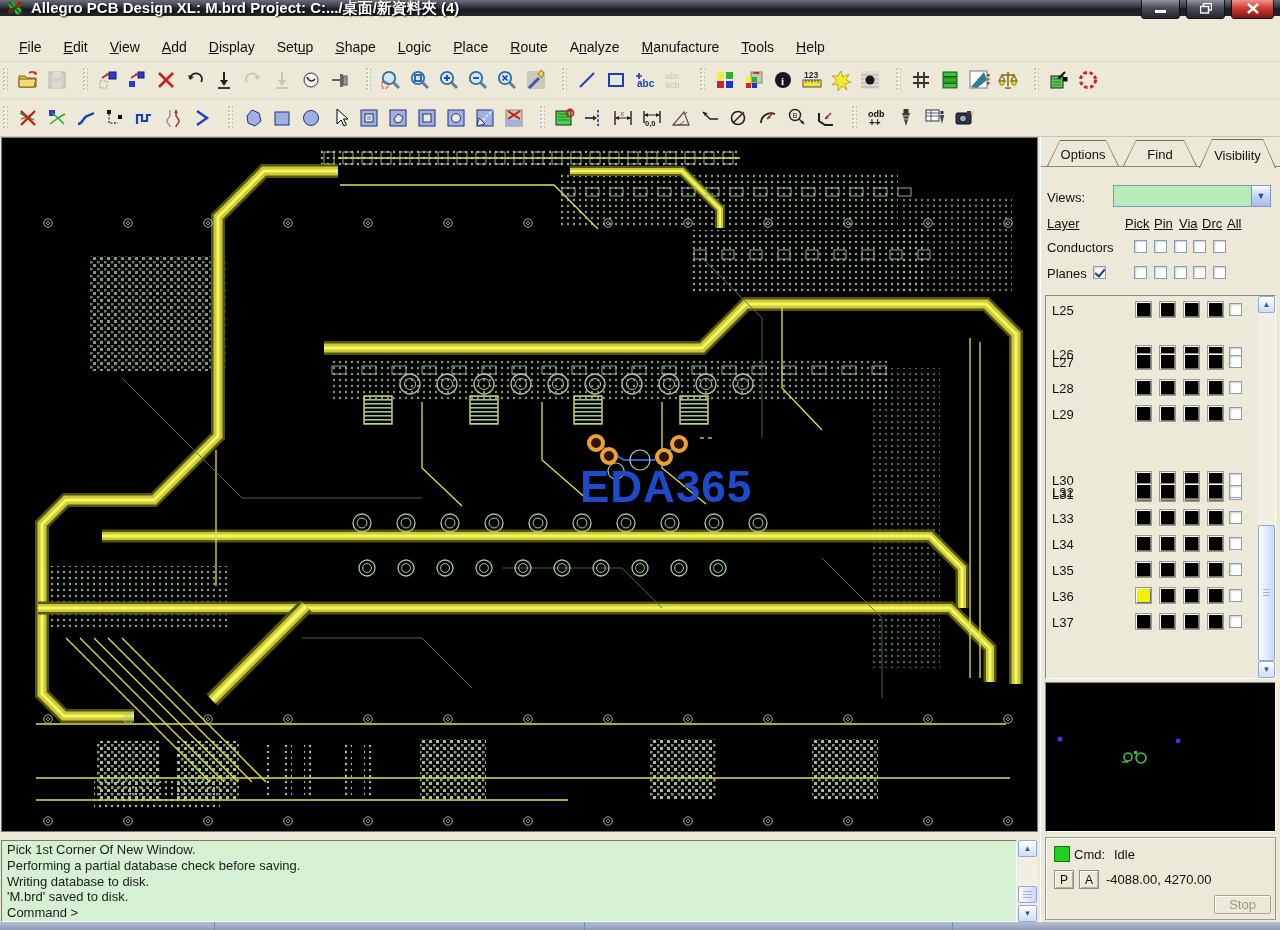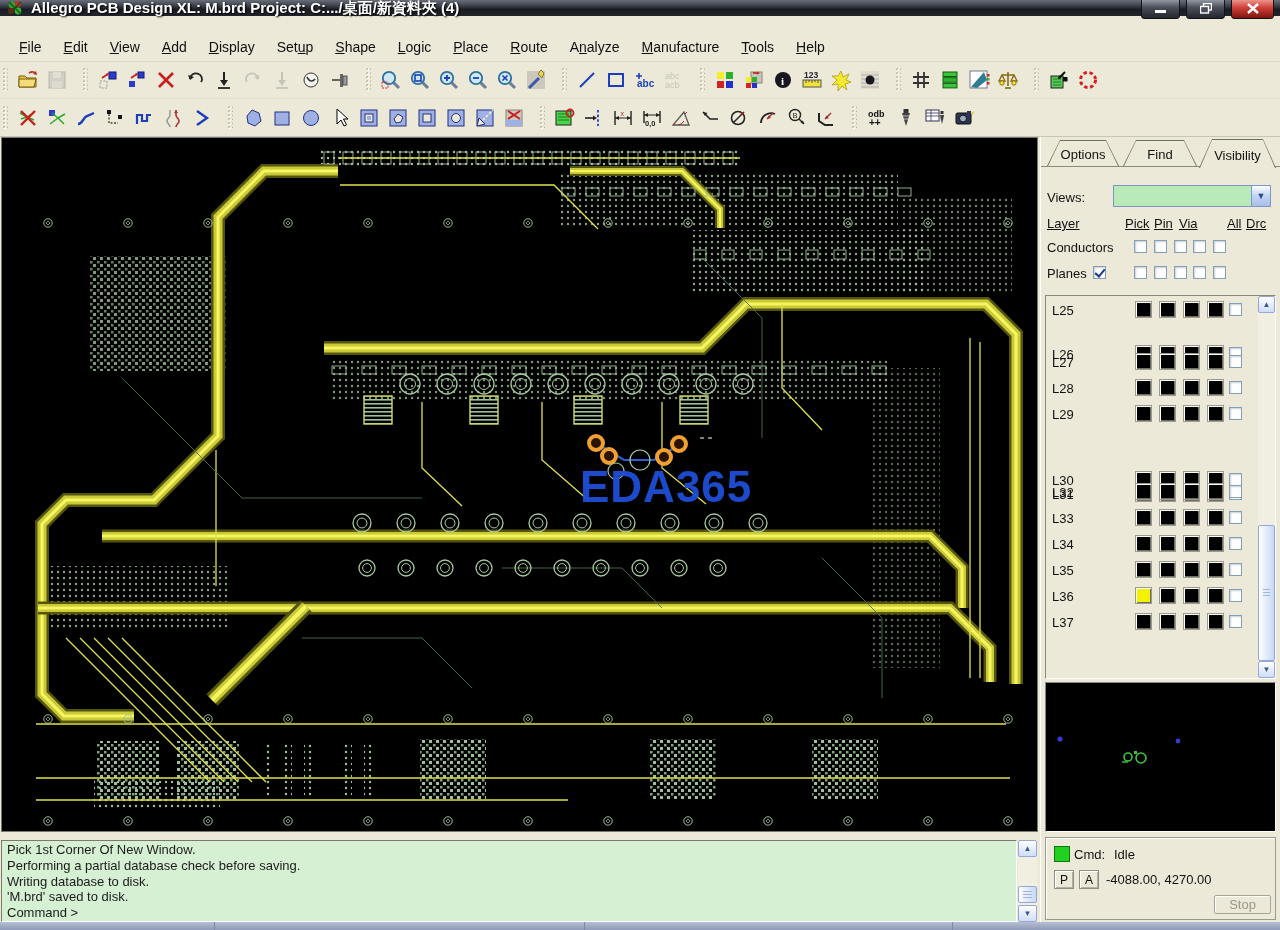--- a/index.html
+++ b/index.html
@@ -953,21 +953,21 @@
       <div class="tab-inner">Visibility</div>
   </div>
 
   <div class="views-label">Views:</div>
   <div class="dropdown">
     <div class="dropdown-field"></div>
     <div class="dropdown-btn">▼</div>
   </div>
 
   <div class="vis-header" style="left:6px">Layer</div>
-  <span id="col-headers"><div class="vis-header" style="left: 84px;">Pick</div><div class="vis-header" style="left: 113px;">Pin</div><div class="vis-header" style="left: 138px;">Via</div><div class="vis-header" style="left: 161px; margin-left: 44px;">Drc</div><div class="vis-header" style="left: 186px; text-decoration: underline;">All</div></span>
+  <span id="col-headers"><div class="vis-header" style="left: 84px;">Pick</div><div class="vis-header" style="left: 113px;">Pin</div><div class="vis-header" style="left: 138px;">Via</div><div class="vis-header" style="left: 161px;">Drc</div><div class="vis-header" style="left: 186px; text-decoration: underline;">All</div></span>
   <span id="global-rows"><div class="row-label" style="left: 6px; top: 103px;">Conductors</div><div class="cb" style="left: 93px; top: 103px;"></div><div class="cb" style="left: 113px; top: 103px;"></div><div class="cb" style="left: 133px; top: 103px;"></div><div class="cb" style="left: 152px; top: 103px;"></div><div class="cb" style="left: 172px; top: 103px;"></div><div class="row-label" style="left: 6px; top: 129px;">Planes</div><div class="cb checked" style="left: 52px; top: 129px;"></div><div class="cb" style="left: 93px; top: 129px;"></div><div class="cb" style="left: 113px; top: 129px;"></div><div class="cb" style="left: 133px; top: 129px;"></div><div class="cb" style="left: 152px; top: 129px;"></div><div class="cb" style="left: 172px; top: 129px;"></div></span>
 
   <div class="layer-list" id="layer-list">
     <div class="list-sb">
       <div class="sb-btn" style="position:absolute;top:0">▲</div>
       <div class="sb-thumb" style="top:229px;height:136px"></div>
       <div class="sb-btn" style="position:absolute;bottom:0">▼</div>
     </div>
   <div class="layer-row" style="top: 1px;">
         <span class="layer-name">L25</span>

